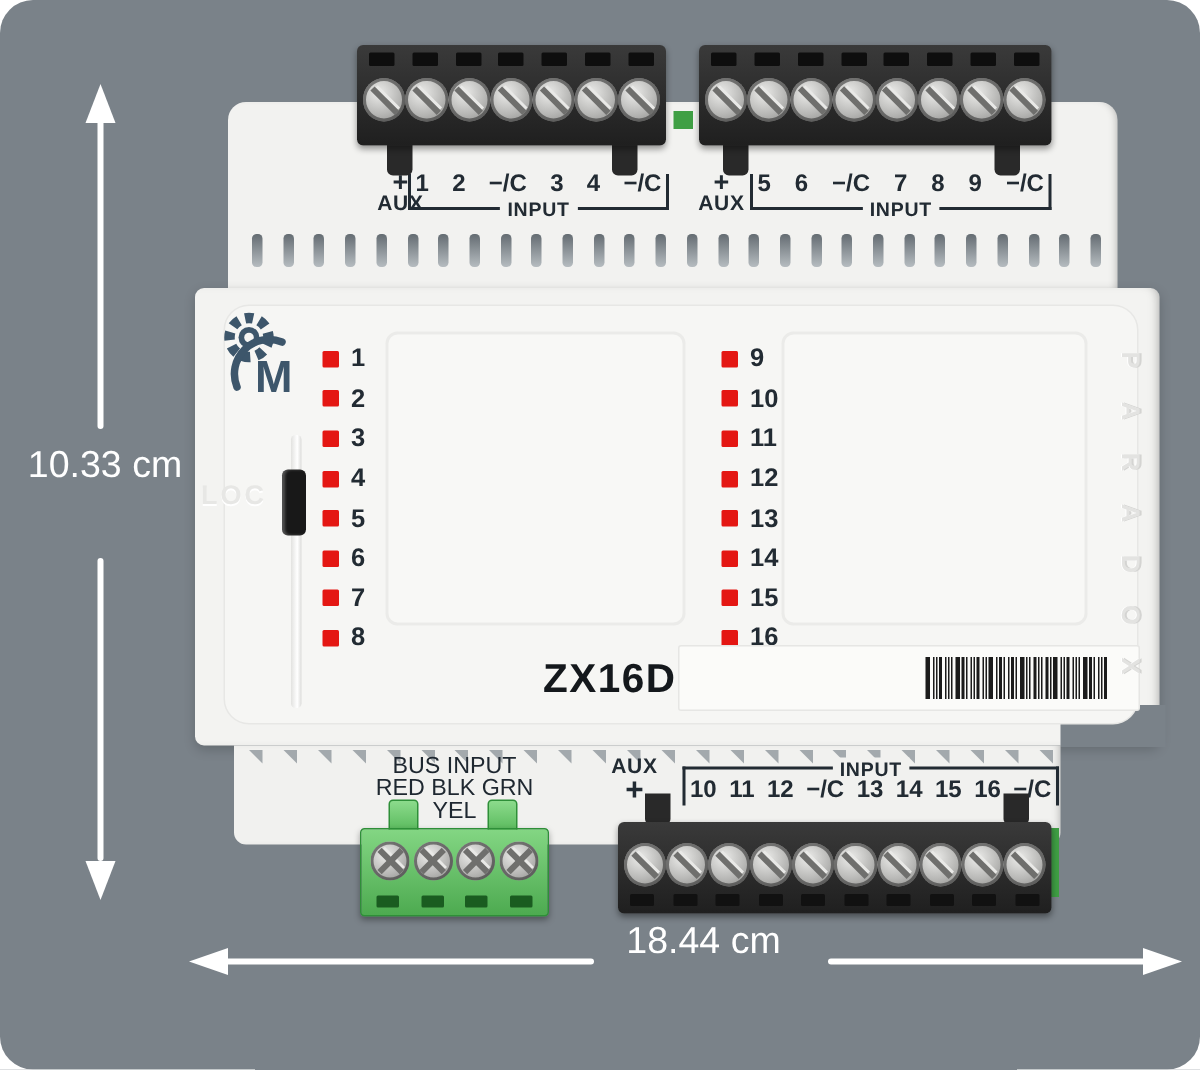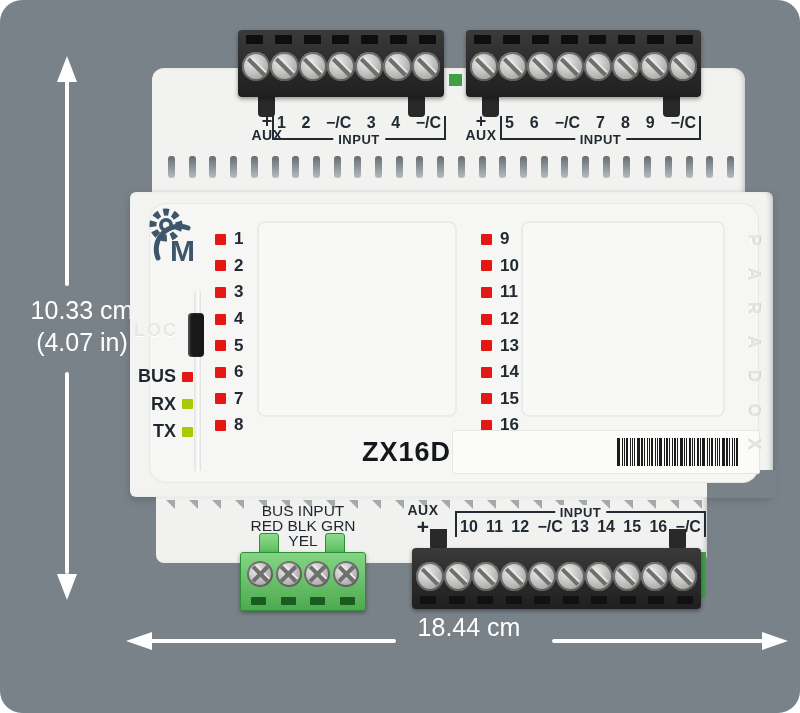--- a/index.html
+++ b/index.html
@@ -120,23 +120,22 @@
   .logo{position:absolute;left:148px;top:206px;}
 </style>
 </head>
 <body>
 
 <div class="scene">
 
   <div>
     <div class="tri up abs" style="left:57px;top:56px;"></div>
     <div class="v-line" style="left:65px;top:80px;height:206px;"></div>
-    <div class="dim-text" style="left:0;top:294px;width:140px;padding-left:12px;">
+    <div class="dim-text" style="left:0;top:294px;width:140px;">
       <div class="cm">10.33 cm</div>
-      <div class="in">(4.07 in)</div>
     </div>
     <div class="v-line" style="left:65px;top:372px;height:202px;"></div>
     <div class="tri down abs" style="left:57px;top:574px;"></div>
   </div>
 
   <div>
     <div class="tri left abs" style="left:126px;top:632px;"></div>
     <div class="h-line" style="left:150px;top:639px;width:246px;"></div>
     <div class="dim-text" style="left:396px;top:611px;width:146px;">
       <div class="cm">18.44 cm</div>
@@ -317,34 +316,20 @@
       </div>
       <div class="zone-led-row">
         <div class="zone-led" style="background: rgb(228, 23, 19);"></div>
         <div class="zone-num">16</div>
       </div>
     </div>
 
   <div class="loc-text">LOC</div>
   <div class="loc-groove"></div>
   <div class="loc-knob"></div>
-  <div class="status-col" id="status-leds">
-      <div class="status-row">
-        <div class="status-label">BUS</div>
-        <div class="status-led" style="background: rgb(228, 23, 19);"></div>
-      </div>
-      <div class="status-row">
-        <div class="status-label">RX</div>
-        <div class="status-led" style="background: rgb(168, 203, 0);"></div>
-      </div>
-      <div class="status-row">
-        <div class="status-label">TX</div>
-        <div class="status-led" style="background: rgb(168, 203, 0);"></div>
-      </div>
-    </div>
 
   <div class="model">ZX16D</div>
   <div class="sticker">
     <div class="barcode" id="barcode">
         <span class="bar" style="left: 0px; width: 3px;"></span>
         <span class="bar" style="left: 5px; width: 1px;"></span>
         <span class="bar" style="left: 7px; width: 1px;"></span>
         <span class="bar" style="left: 9px; width: 2px;"></span>
         <span class="bar" style="left: 13px; width: 1px;"></span>
         <span class="bar" style="left: 15px; width: 1px;"></span>

